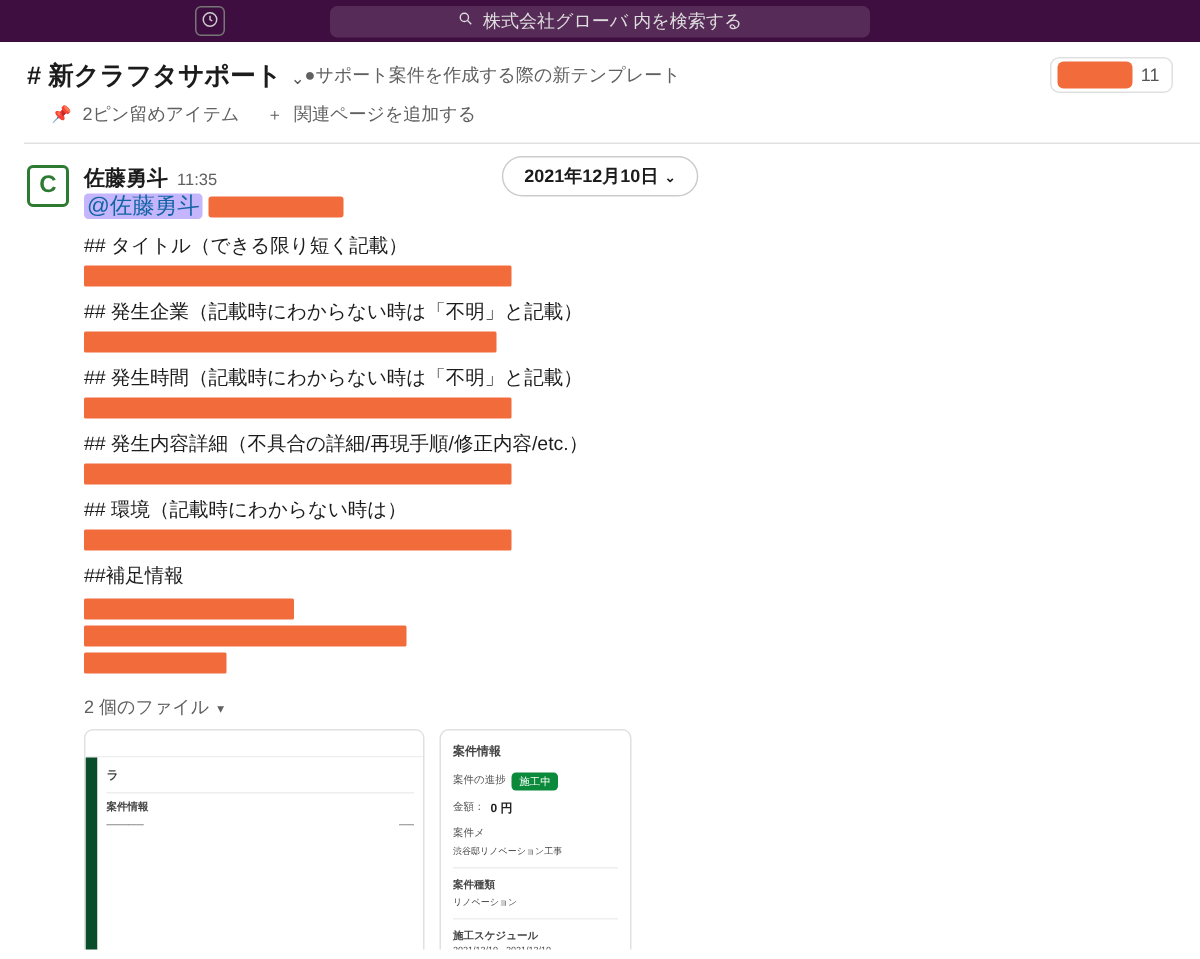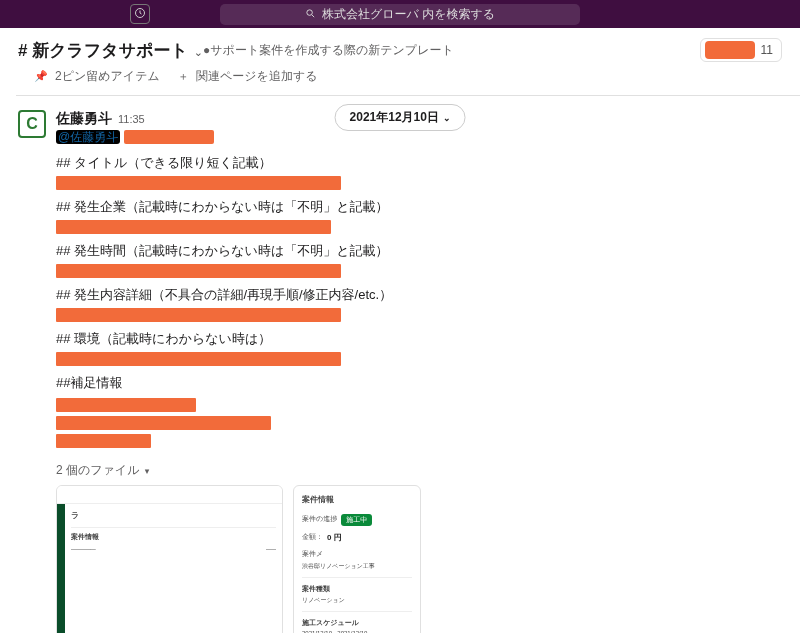--- a/index.html
+++ b/index.html
@@ -39,21 +39,21 @@
   .scroll{padding:12px 18px 0 18px;height:calc(639px - 28px - 40px - 34px);overflow:hidden;position:relative;}
 
   .date-pill{position:absolute;left:50%;top:8px;transform:translateX(-50%);background:#fff;border:1px solid #ccc;border-radius:20px;padding:4px 14px;font-size:12px;font-weight:600;display:flex;align-items:center;gap:4px;z-index:2;}
 
   .msg{display:flex;gap:10px;margin-top:2px;}
   .avatar{width:28px;height:28px;border-radius:4px;background:#fff;border:2px solid #2d7a33;display:flex;align-items:center;justify-content:center;color:#2d7a33;font-weight:800;font-size:16px;flex-shrink:0;}
   .msg-body{flex:1;min-width:0;}
   .msg-head{display:flex;align-items:baseline;gap:6px;}
   .author{font-weight:800;font-size:14px;}
   .time{font-size:11px;color:var(--text-muted);}
-  .mention{background:#000000;color:#1264a3;border-radius:3px;padding:0 2px;font-size:12px;}
+  .mention{background:#c4b5fd;color:#1264a3;border-radius:3px;padding:0 2px;font-size:15px;}
   .redact{background:var(--redact);display:inline-block;height:14px;border-radius:2px;vertical-align:middle;}
 
   .content-line{font-size:13px;margin-top:8px;}
   .block-redact{background:var(--redact);height:14px;margin-top:4px;border-radius:1px;}
 
   .files-label{font-size:12px;color:var(--text-muted);margin-top:14px;}
   .files-label .caret{font-size:9px;margin-left:2px;}
 
   .attachments{display:flex;gap:10px;margin-top:6px;}
   .attach{border:1px solid var(--border);border-radius:6px;background:#fafafa;overflow:hidden;font-size:7px;color:#444;}

